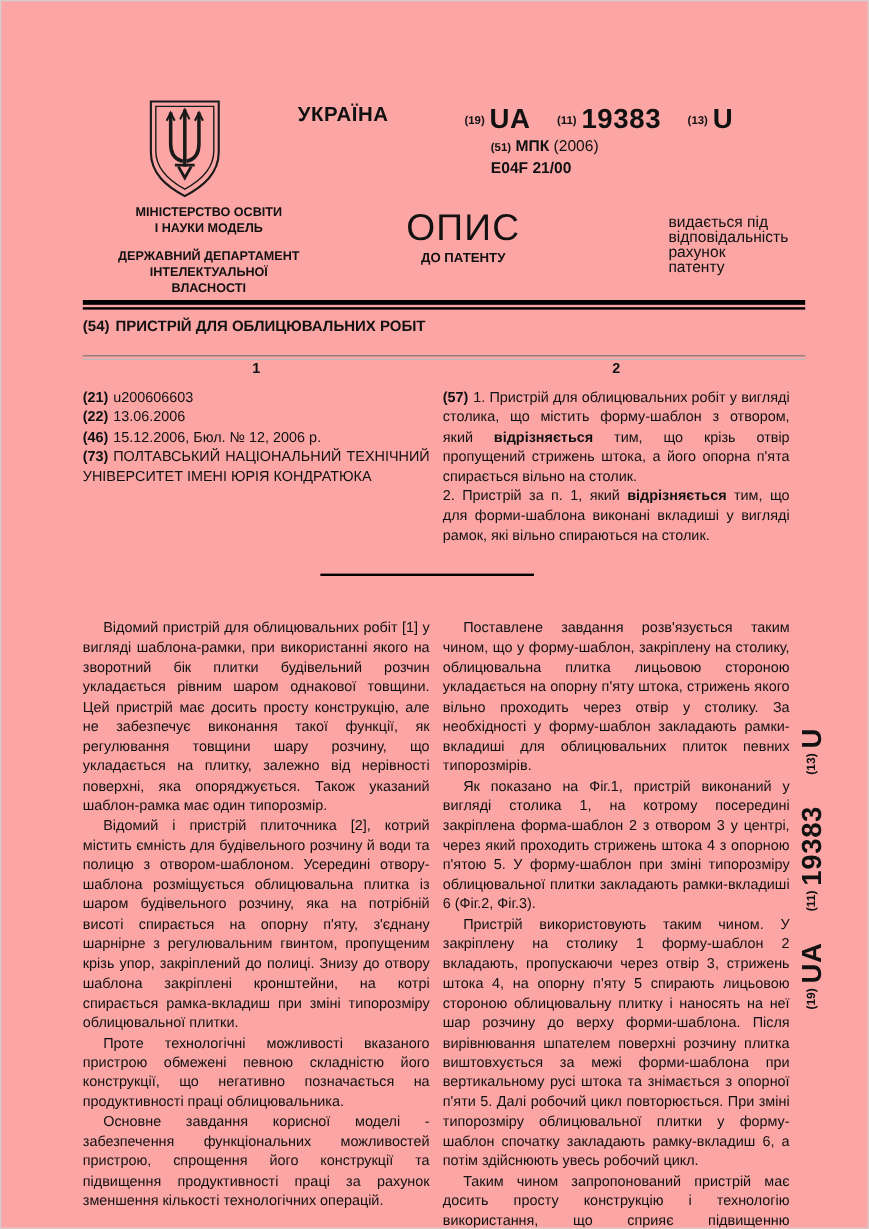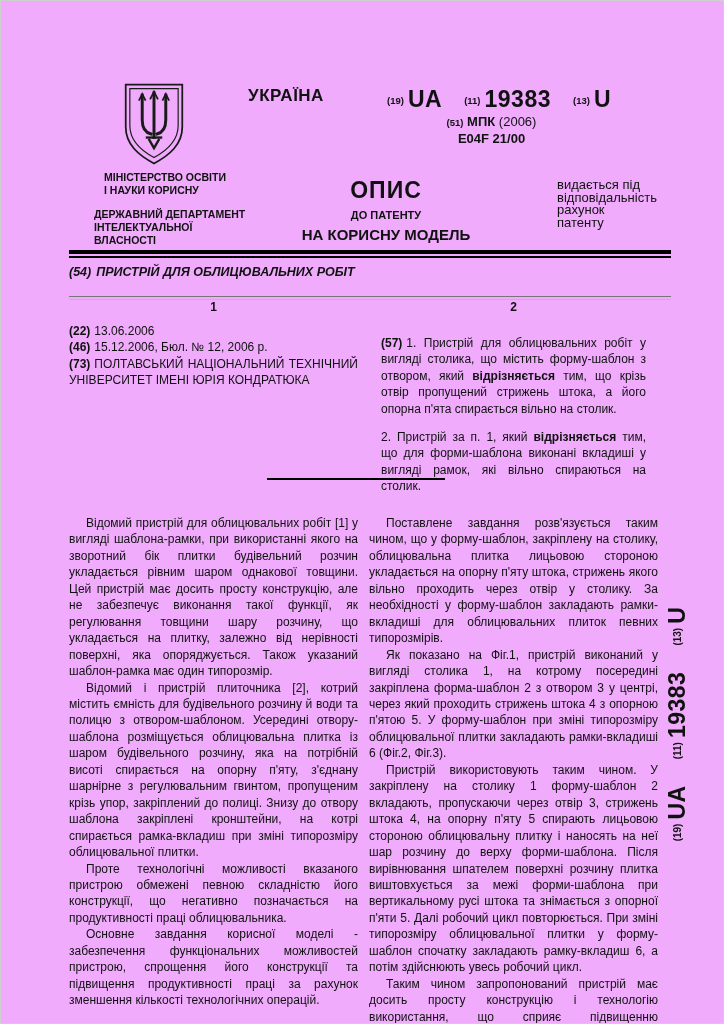--- a/index.html
+++ b/index.html
@@ -1,61 +1,61 @@
 <!DOCTYPE html>
 <html lang="uk"><head>
 <meta charset="utf-8">
 <style>
   html,body{margin:0;padding:0;background:#e8e8e8;}
   .page{
-    position:relative;width:724px;height:1024px;background:#f0abfc;
+    position:relative;width:724px;height:1024px;background:#fca5a5;
     margin:0 auto;overflow:hidden;border:1px solid #cfcfcf;box-sizing:border-box;
     font-family:"Liberation Sans","DejaVu Sans",sans-serif;color:#111;
   }
   .abs{position:absolute;}
   
   .country{left:230px;top:85px;width:110px;text-align:center;
     font-size:17px;font-weight:bold;letter-spacing:.5px;}
   .emblem{left:120px;top:80px;}
-  .ministry{left:103px;top:170px;width:140px;
+  .ministry{left:103px;top:170px;width:140px;text-align:center;
     font-size:10.5px;font-weight:bold;line-height:13px;}
-  .department{left:93px;top:207px;width:160px;
+  .department{left:93px;top:207px;width:160px;text-align:center;
     font-size:10.5px;font-weight:bold;line-height:13px;}
   .codes-row{left:386px;top:85px;display:flex;align-items:flex-start;column-gap:22px;white-space:nowrap;}
   .code-pair{display:flex;align-items:flex-start;column-gap:4px;}
   .code-label{font-size:9.5px;font-weight:bold;padding-top:9px;}
   .code-value{font-size:23px;font-weight:bold;letter-spacing:.5px;}
-  .ipc-block{left:408px;top:113px;width:165px;text-align:center;font-size:13px;line-height:16px;}
+  .ipc-block{left:408px;top:113px;width:165px;font-size:13px;line-height:16px;}
   .ipc-block .code-label{display:inline;padding:0;font-size:9.5px;}
   .ipc-name{font-weight:bold;}
   .ipc-class{font-weight:bold;}
   .doc-title{left:280px;top:173px;width:210px;text-align:center;}
-  .doc-title .t1{font-size:23px;font-weight:bold;letter-spacing:1px;line-height:32px;}
+  .doc-title .t1{font-size:31px;font-weight:normal;letter-spacing:1px;line-height:32px;}
   .doc-title .t2{font-size:11px;font-weight:bold;line-height:19px;}
   .doc-title .t3{font-size:15px;font-weight:bold;line-height:19px;white-space:nowrap;}
   .note{left:556px;top:178px;width:110px;font-size:13px;line-height:12.5px;}
   
   .rule-double{left:68px;top:249px;width:602px;}
   .rule-double .bar1{height:4px;background:#000;}
   .rule-double .bar2{height:2px;background:#000;margin-top:2px;}
   .rule-thin{left:68px;top:295px;width:602px;height:2px;
     border-top:1px solid #777;border-bottom:1px solid #bbb;}
   .divider{left:266px;top:477px;width:178px;height:2px;background:#000;}
   
-  .title54{left:68px;top:264px;width:602px;font-size:12.5px;font-weight:bold;white-space:nowrap;font-style:italic;}
+  .title54{left:68px;top:264px;width:602px;font-size:12.5px;font-weight:bold;white-space:nowrap;}
   .title54 .num{margin-right:5px;}
   
   .colnum-left{left:68px;top:299px;width:289px;text-align:center;font-size:12px;font-weight:bold;}
   .colnum-right{left:368px;top:299px;width:289px;text-align:center;font-size:12px;font-weight:bold;}
   
   .biblio{left:68px;top:322px;width:289px;font-size:12px;line-height:16.4px;text-align:justify;}
   .biblio p{margin:0;}
   .biblio .num{font-weight:bold;margin-right:4px;}
   .abstract{left:368px;top:322px;width:289px;font-size:12px;line-height:16.4px;text-align:justify;}
-  .abstract p{margin:12px;}
+  .abstract p{margin:0;}
   .abstract .num{font-weight:bold;margin-right:4px;}
   .abstract .bold{font-weight:bold;}
   
   .body-col{font-size:12px;line-height:16.45px;text-align:justify;}
   .body-left{left:68px;top:514px;width:289px;}
   .body-right{left:368px;top:514px;width:289px;}
   .body-col p{margin:0;text-indent:17px;}
   
   .sidebar{left:676px;top:723px;width:0;height:0;}
   .sidebar-inner{
@@ -85,21 +85,21 @@
         <path d="M44 96 H68" stroke-width="4"></path>
         <path d="M48 100 L56 114 L64 100" stroke-width="4"></path>
       </g>
     </svg>
   </div>
 
   <div class="abs country">УКРАЇНА</div>
 
   <div class="abs ministry">
     <div>МІНІСТЕРСТВО ОСВІТИ</div>
-    <div>І НАУКИ КОРИСНУ</div>
+    <div>І НАУКИ МОДЕЛЬ</div>
   </div>
   <div class="abs department">
     <div>ДЕРЖАВНИЙ ДЕПАРТАМЕНТ</div>
     <div>ІНТЕЛЕКТУАЛЬНОЇ</div>
     <div>ВЛАСНОСТІ</div>
   </div>
 
   <div class="abs codes-row">
     <span class="code-pair">
       <span class="code-label">(19)</span>
@@ -120,21 +120,20 @@
       <span class="code-label">(51)</span>
       <span class="ipc-name">МПК</span>
       <span>(2006)</span>
     </div>
     <div class="ipc-class">E04F 21/00</div>
   </div>
 
   <div class="abs doc-title">
     <div class="t1">ОПИС</div>
     <div class="t2">ДО ПАТЕНТУ</div>
-    <div class="t3">НА КОРИСНУ МОДЕЛЬ</div>
   </div>
 
   <div class="abs note">
     <div>видається під</div>
     <div>відповідальність</div>
     <div>рахунок</div>
     <div>патенту</div>
   </div>
 
   <div class="abs rule-double">
@@ -145,20 +144,21 @@
   <div class="abs title54">
     <span class="num">(54)</span><span>ПРИСТРІЙ ДЛЯ ОБЛИЦЮВАЛЬНИХ РОБІТ</span>
   </div>
 
   <div class="abs rule-thin"></div>
 
   <div class="abs colnum-left">1</div>
   <div class="abs colnum-right">2</div>
 
   <div class="abs biblio">
+    <p><span class="num">(21)</span><span>u200606603</span></p>
     <p><span class="num">(22)</span><span>13.06.2006</span></p>
     <p><span class="num">(46)</span><span>15.12.2006, Бюл. № 12, 2006 р.</span></p>
     <p><span class="num">(73)</span><span>ПОЛТАВСЬКИЙ НАЦІОНАЛЬНИЙ ТЕХНІЧНИЙ УНІВЕРСИТЕТ ІМЕНІ ЮРІЯ КОНДРАТЮКА</span></p>
   </div>
 
   <div class="abs abstract">
     <p><span class="num">(57)</span><span>1. Пристрій для облицювальних робіт у вигляді столика, що містить форму-шаблон з отвором, який </span><span class="bold">відрізняється</span><span> тим, що крізь отвір пропущений стрижень штока, а його опорна п'ята спирається вільно на столик.</span></p>
     <p><span>2. Пристрій за п. 1, який </span><span class="bold">відрізняється</span><span> тим, що для форми-шаблона виконані вкладиші у вигляді рамок, які вільно спираються на столик.</span></p>
   </div>
 

